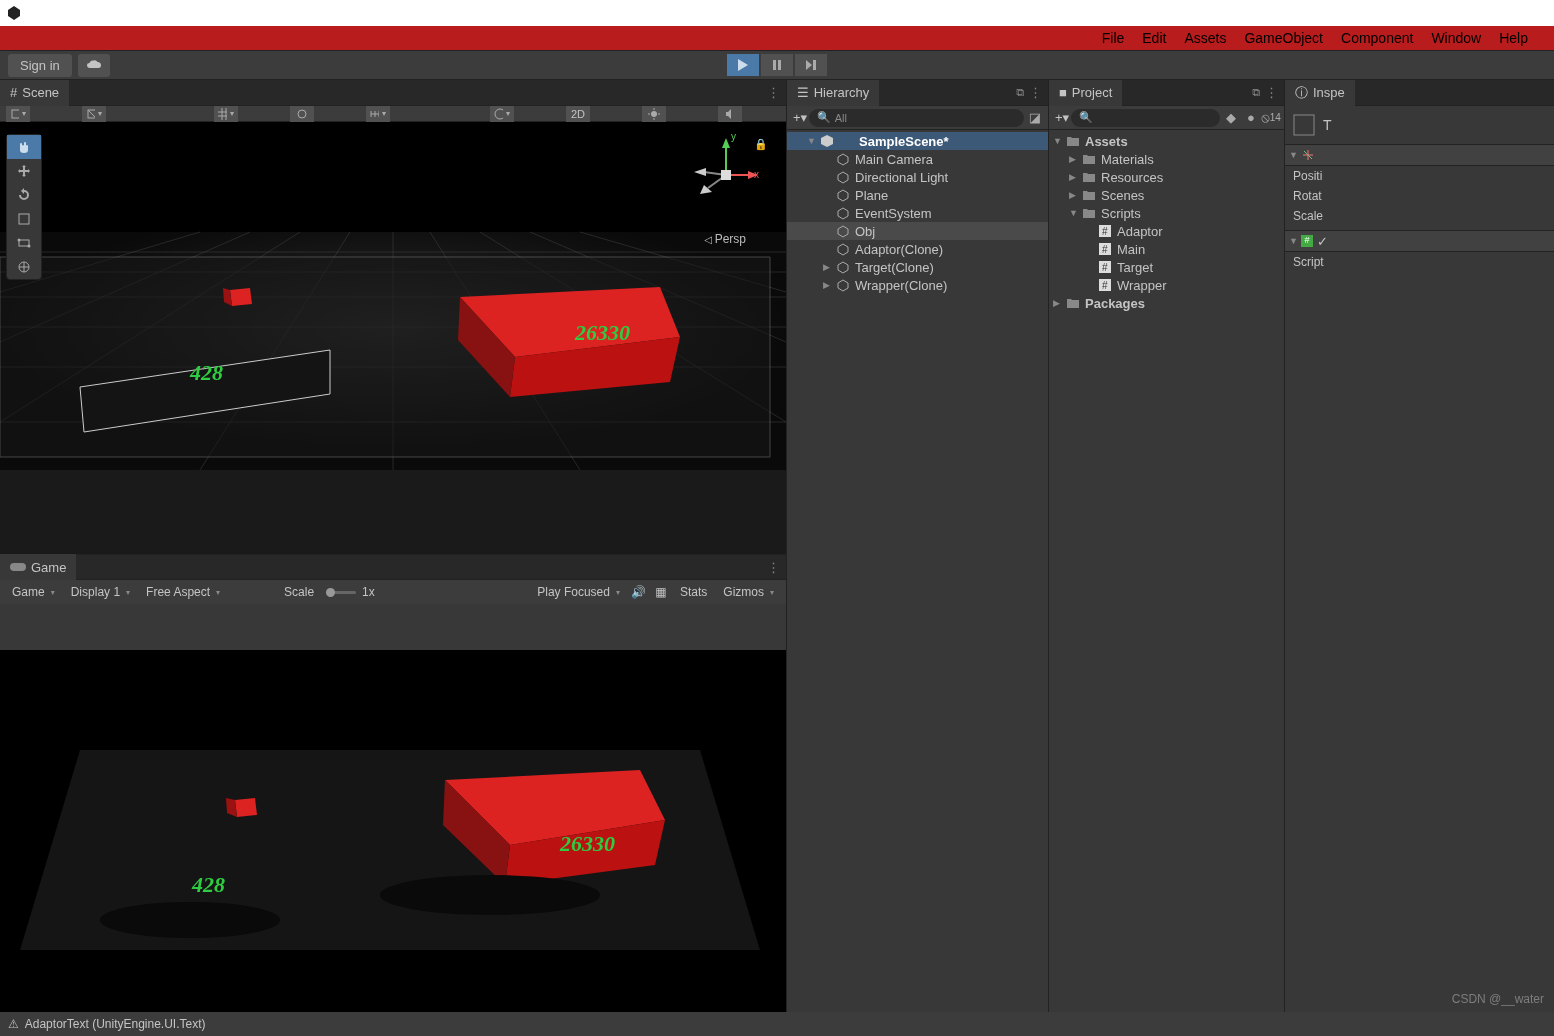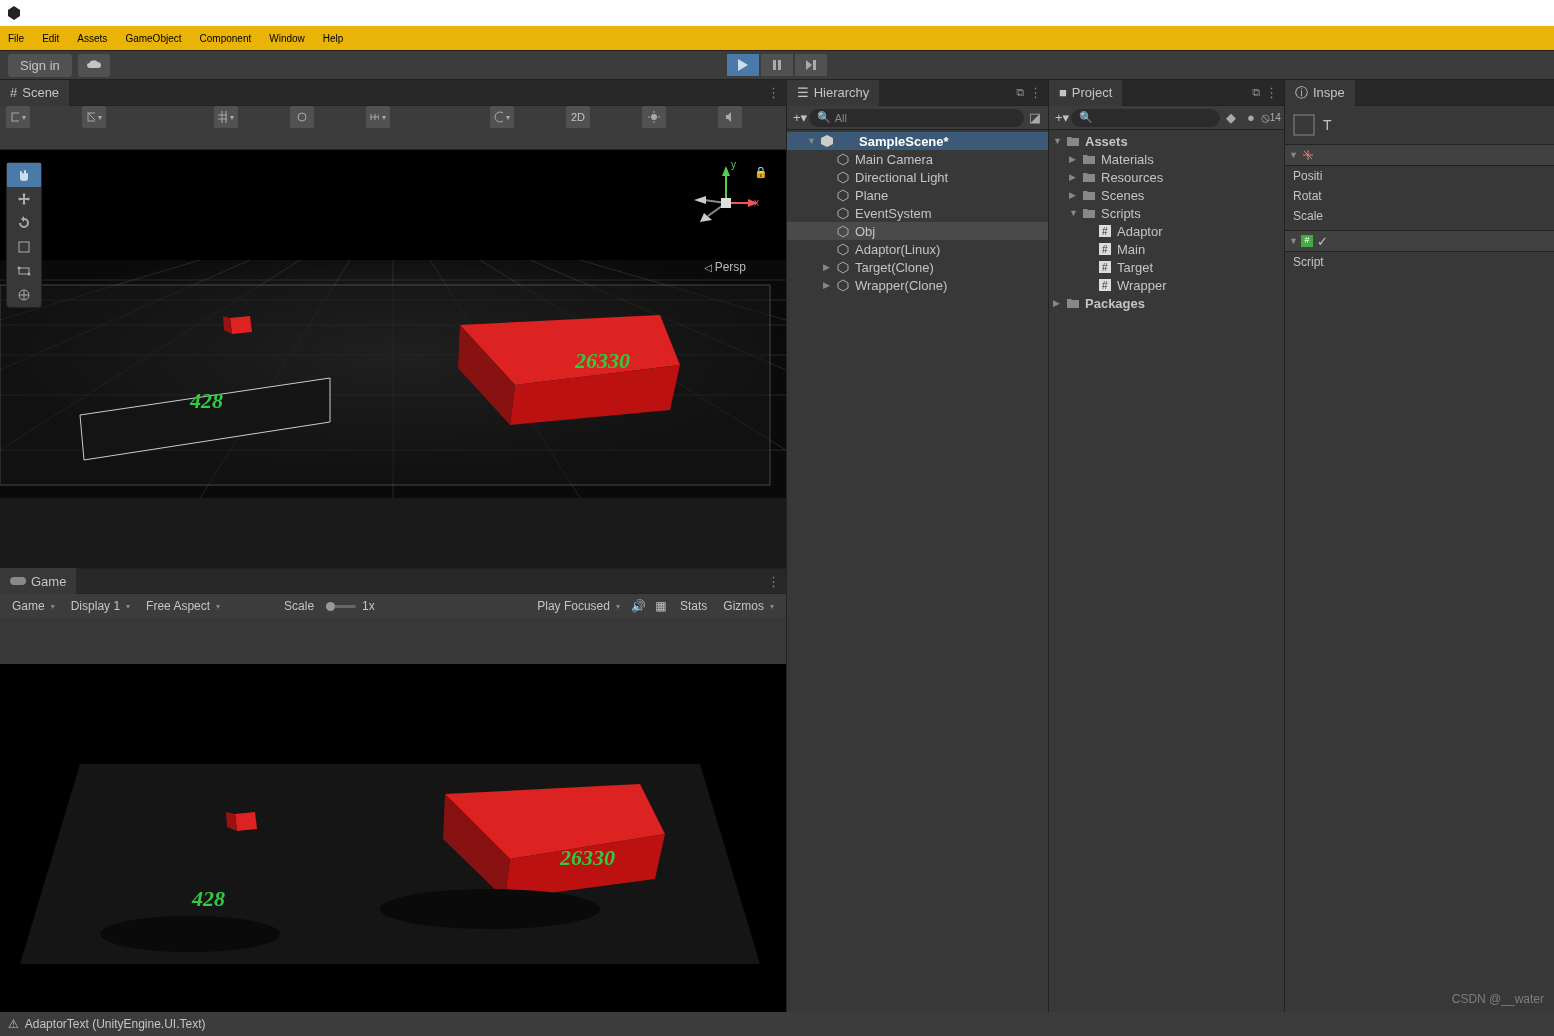--- a/index.html
+++ b/index.html
@@ -1,20 +1,20 @@
 <!DOCTYPE html>
 <html><head>
 <meta charset="utf-8">
 <style>
 * { margin: 0; padding: 0; box-sizing: border-box; font-family: "Segoe UI", Arial, sans-serif; }
 body { width: 1554px; height: 1036px; background: #f0f0f0; overflow: hidden; font-size: 13px; color: #c4c4c4; position: relative; }
 
 .title-bar { background: #fff; height: 26px; display: flex; align-items: center; padding: 0 6px; color: #000; font-size: 13px; }
 .title-bar .logo { width: 16px; height: 16px; margin-right: 6px; display:inline-flex; }
-.menu-bar { background: #eab308; height: 24px; display: flex; align-items: center; padding: 0 8px; color: #000; font-size: 10px; }
+.menu-bar { background: #b91c1c; height: 24px; display: flex; align-items: center; padding: 0 8px; color: #000; font-size: 14px; justify-content: flex-end; }
 .menu-bar span { margin-right: 18px; }
 
 .toolbar { background: #3c3c3c; height: 30px; display: flex; align-items: center; padding: 0 8px; border-top: 1px solid #222; border-bottom: 1px solid #222; position: relative; }
 .toolbar .signin { background: #515151; border-radius: 3px; padding: 4px 12px; margin-right: 6px; color: #c4c4c4; }
 .toolbar .cloud { background: #515151; border-radius: 3px; padding: 4px 8px; color: #c4c4c4; }
 .play-controls { position: absolute; left: 50%; transform: translateX(-50%); display: flex; }
 .play-controls .btn { width: 32px; height: 22px; background: #515151; display: flex; align-items: center; justify-content: center; margin: 0 1px; }
 .play-controls .btn.active { background: #4c7aa8; }
 
 .main-area { display: flex; height: 956px; }
@@ -22,21 +22,21 @@
 .hierarchy-col { width: 262px; background: #383838; border-left: 1px solid #222; }
 .project-col { width: 236px; background: #383838; border-left: 1px solid #222; }
 .inspector-col { flex: 1; background: #383838; border-left: 1px solid #222; overflow: hidden; }
 
 .panel-tab { height: 26px; background: #282828; display: flex; align-items: center; border-bottom: 1px solid #222; position: relative; }
 .panel-tab .tab { height: 26px; display: flex; align-items: center; padding: 0 10px; background: #383838; color: #c4c4c4; }
 .panel-tab .tab svg, .panel-tab .tab .ico { margin-right: 5px; }
 .panel-tab .dots { position: absolute; right: 6px; color: #888; }
 .panel-tab .popout { position: absolute; right: 24px; color: #888; font-size: 11px; }
 
-.scene-toolbar { height: 44px; background: #3c3c3c; display: flex; padding: 0 6px; border-bottom: 1px solid #222; gap: 48px; }
+.scene-toolbar { height: 16px; background: #3c3c3c; display: flex; align-items: center; padding: 0 6px; border-bottom: 1px solid #222; gap: 48px; }
 .scene-toolbar .tb { height: 22px; min-width: 24px; background: #515151; border-radius: 2px; margin-right: 4px; display: flex; align-items: center; justify-content: center; padding: 0 4px; }
 .scene-toolbar .tb.drop::after { content: "▾"; font-size: 8px; margin-left: 3px; color: #aaa; }
 .scene-toolbar .sep { width: 1px; height: 20px; background: #222; margin: 0 4px; }
 .scene-toolbar .spacer { flex: 1; }
 .scene-toolbar .tb.on { background: #4c7aa8; }
 
 .scene-view { flex: 1; background: #1a1a1a; position: relative; overflow: hidden; }
 .scene-view .tool-strip { position: absolute; left: 6px; top: 12px; width: 36px; background: #383838; border: 1px solid #222; border-radius: 4px; }
 .scene-view .tool-strip .t { width: 100%; height: 24px; display: flex; align-items: center; justify-content: center; }
 .scene-view .tool-strip .t.on { background: #4c7aa8; }
@@ -425,21 +425,21 @@
           </span>
           <span>Obj</span>
         </div>
         <div class="tree-row" style="padding-left: 36px;">
           <span class="arrow"></span>
           <span class="ico">
             <svg width="14" height="14">
               <polygon points="7,2 12,5 12,10 7,13 2,10 2,5" fill="none" stroke="#aaa"></polygon>
             </svg>
           </span>
-          <span>Adaptor(Linux)</span>
+          <span>Adaptor(Clone)</span>
         </div>
         <div class="tree-row" style="padding-left: 36px;">
           <span class="arrow">▶</span>
           <span class="ico">
             <svg width="14" height="14">
               <polygon points="7,2 12,5 12,10 7,13 2,10 2,5" fill="none" stroke="#aaa"></polygon>
             </svg>
           </span>
           <span>Target(Clone)</span>
         </div>

